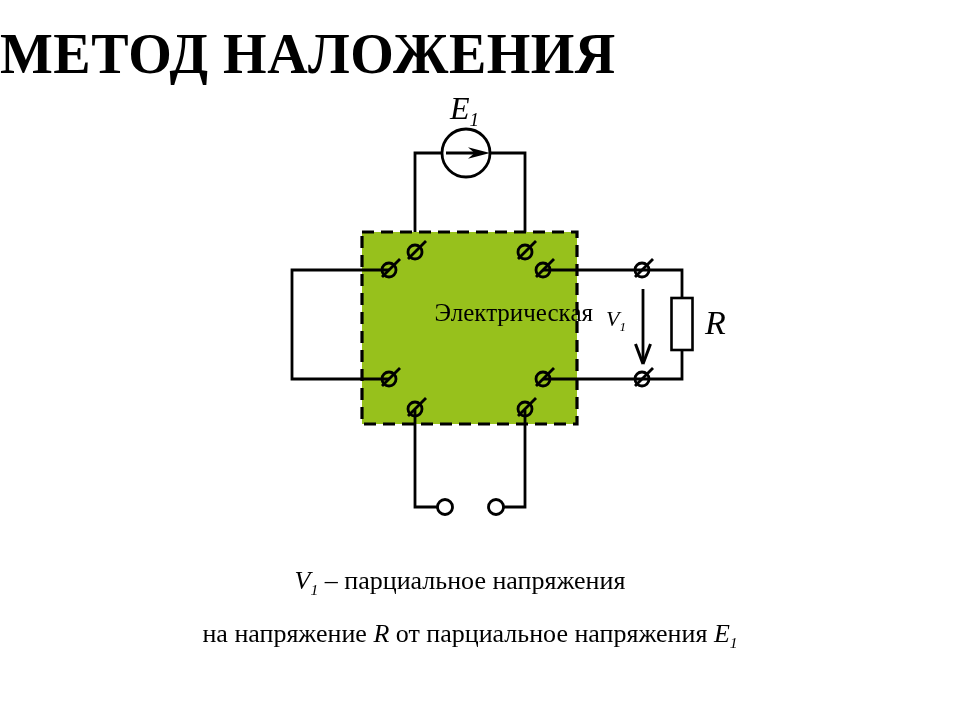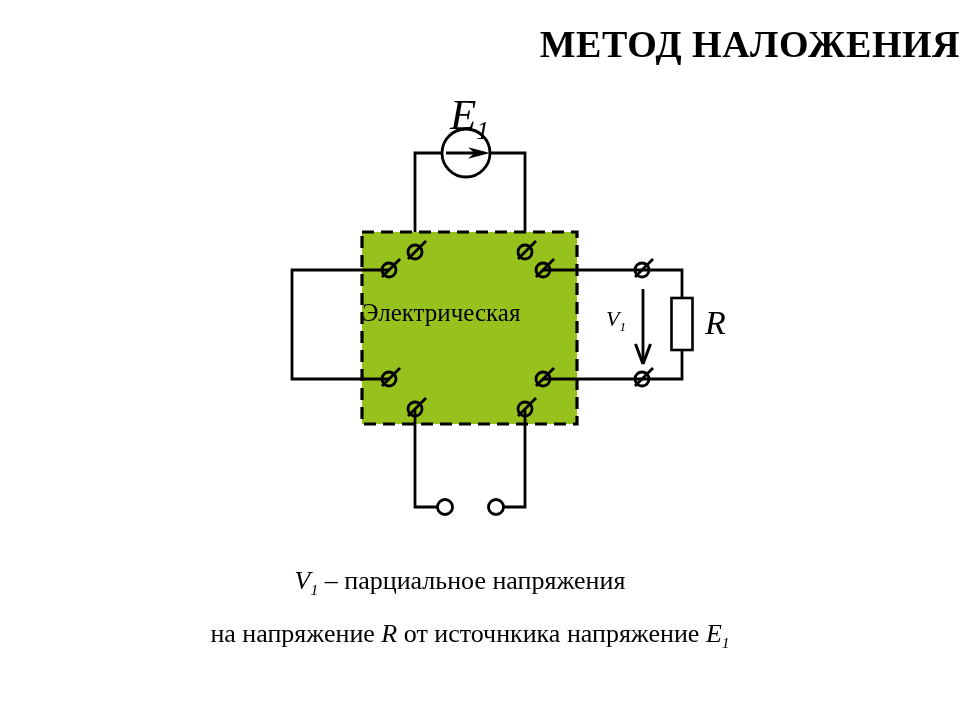--- a/index.html
+++ b/index.html
@@ -6,32 +6,32 @@
   .slide{
     position:relative;
     width:960px;height:720px;
     background:#ffffff;
     font-family:"Liberation Serif", serif;
     color:#000;
     overflow:hidden;
   }
   .slide-title{
     position:absolute;top:22px;left:0;right:0;
-    text-align:right;
-    font-size:38px;font-weight:bold;
+    text-align:left;
+    font-size:56px;font-weight:bold;
     letter-spacing:0.5px;
     white-space:nowrap;
   }
   .circuit-svg{position:absolute;left:0;top:0;}
   .lbl{position:absolute;white-space:nowrap;}
   .lbl sub{font-size:0.6em;line-height:0;}
-  .src-label{left:450px;top:90px;font-size:43px;font-style:italic;}
+  .src-label{left:450px;top:90px;font-size:32px;font-style:italic;}
   .box-label{
     left:362px;top:296px;width:231px;
-    text-align:left;font-size:25px;line-height:33px;
+    text-align:right;font-size:25px;line-height:33px;
   }
   .v-label{left:606px;top:306px;font-size:22px;font-style:italic;}
   .r-label{left:705px;top:304px;font-size:34px;font-style:italic;}
   .caption{position:absolute;left:0;right:0;text-align:center;font-size:26px;}
   .caption .it{font-style:italic;}
   .caption sub{font-size:0.6em;line-height:0;}
   .caption-1{top:566px;transform:translateX(-20px);}
   .caption-2{top:619px;transform:translateX(-10px);}
 </style>
 </head>
@@ -120,15 +120,15 @@
   <div class="lbl box-label">
     <div>Электрическая</div>
   </div>
 
   <div class="lbl v-label"><span>V</span><sub>1</sub></div>
 
   <div class="lbl r-label"><span>R</span></div>
 
   <div class="caption caption-1"><span class="it">V</span><sub class="it">1</sub><span> – парциальное напряжения</span></div>
 
-  <div class="caption caption-2"><span>на напряжение </span><span class="it">R</span><span> от источнкика напряжение </span><span class="it">E</span><sub class="it">1</sub></div>
+  <div class="caption caption-2"><span>на напряжение </span><span class="it">R</span><span> от парциальное напряжения </span><span class="it">E</span><sub class="it">1</sub></div>
 
 </div>
 
 </body></html>

